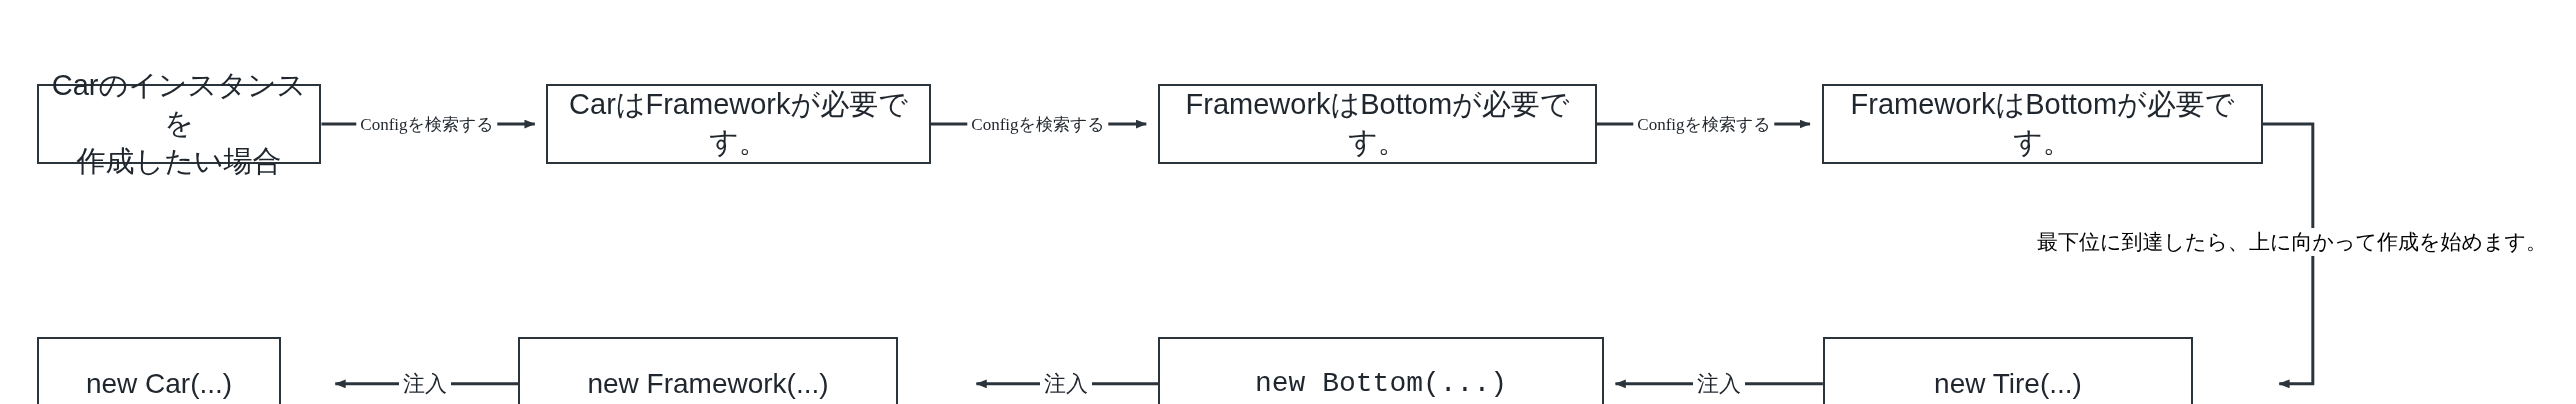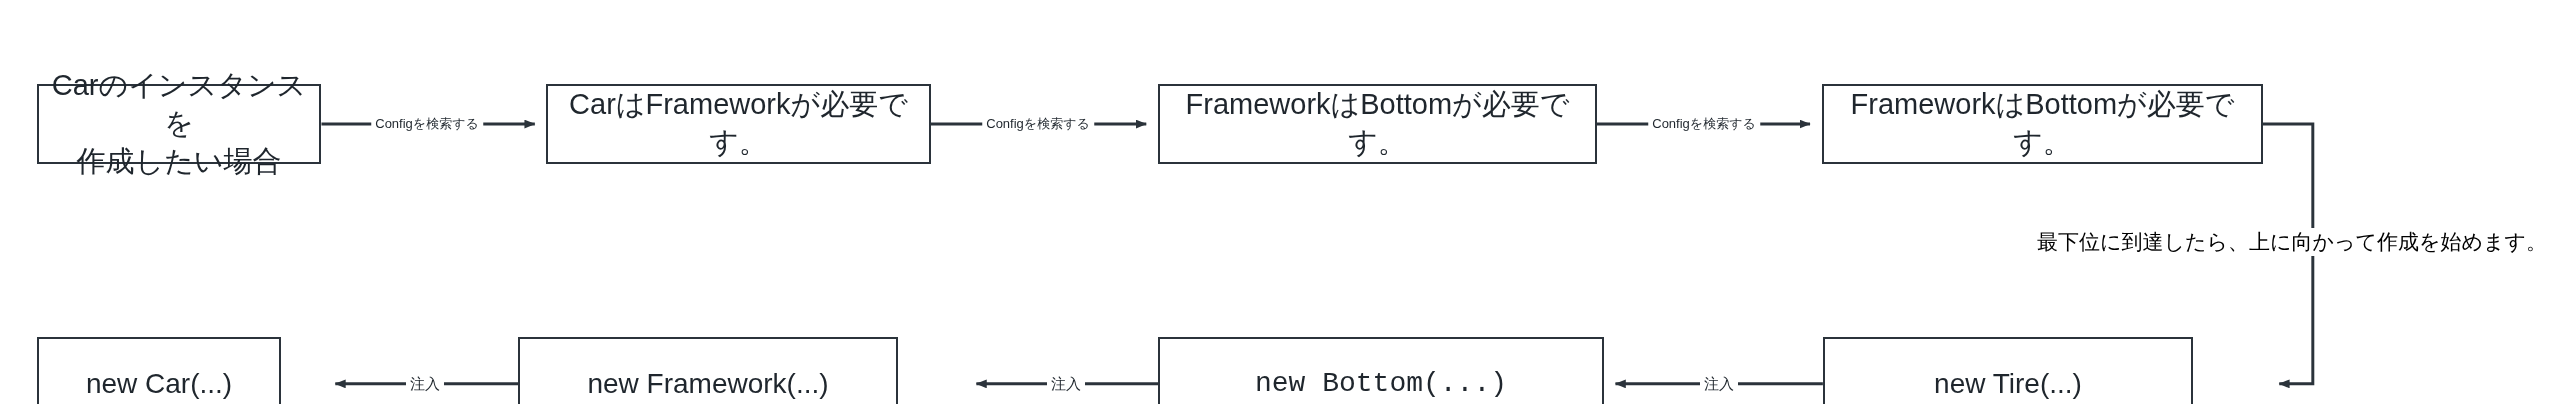--- a/index.html
+++ b/index.html
@@ -60,22 +60,22 @@
   .edge-label {
     position: absolute;
     background: #ffffff;
     padding: 0 4px;
     color: #1f262d;
     white-space: nowrap;
     z-index: 3;
     transform: translate(-50%, -50%);
     text-align: center;
   }
-  .edge-label.small { font-size: 13px; }
-  .edge-label.mid   { font-size: 15px; }
+  .edge-label.small { font-size: 17px; font-family: Liberation Serif, serif; }
+  .edge-label.mid   { font-size: 22px; }
   .note {
     position: absolute;
     background: #ffffff;
     padding: 0 6px;
     font-size: 21px;
     color: #000000;
     white-space: nowrap;
     z-index: 3;
     transform: translate(-50%, -50%);
   }

